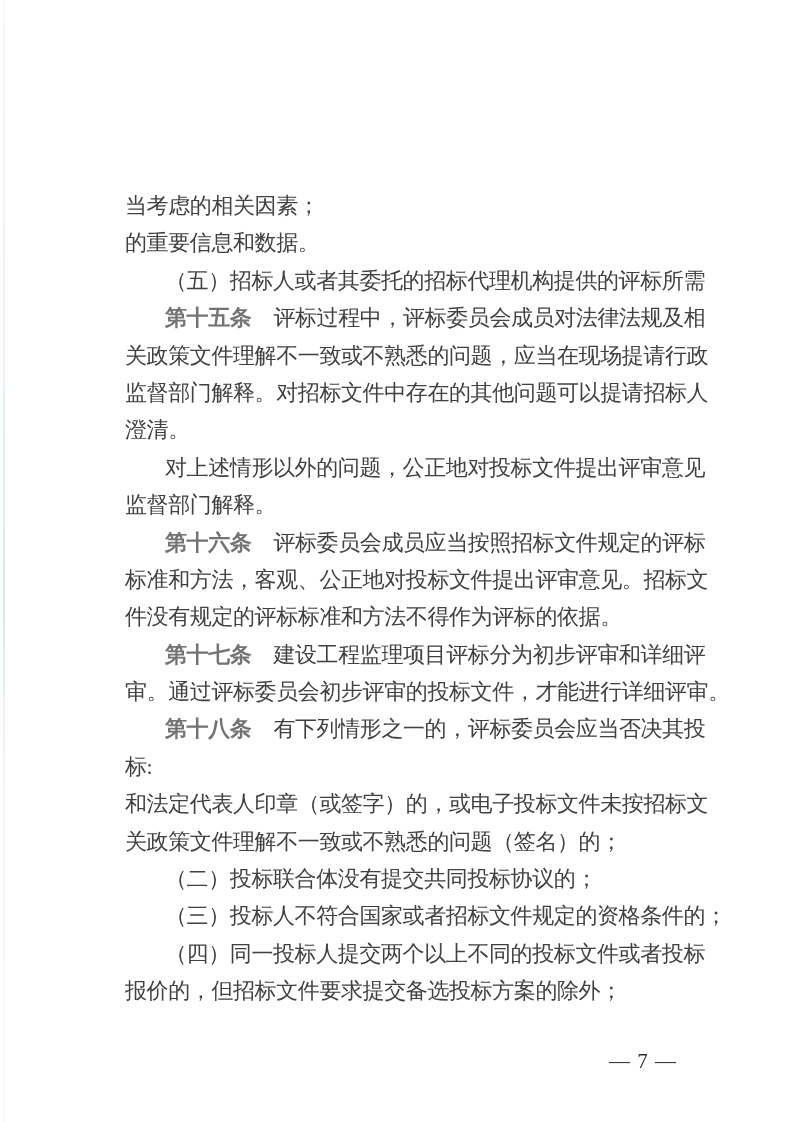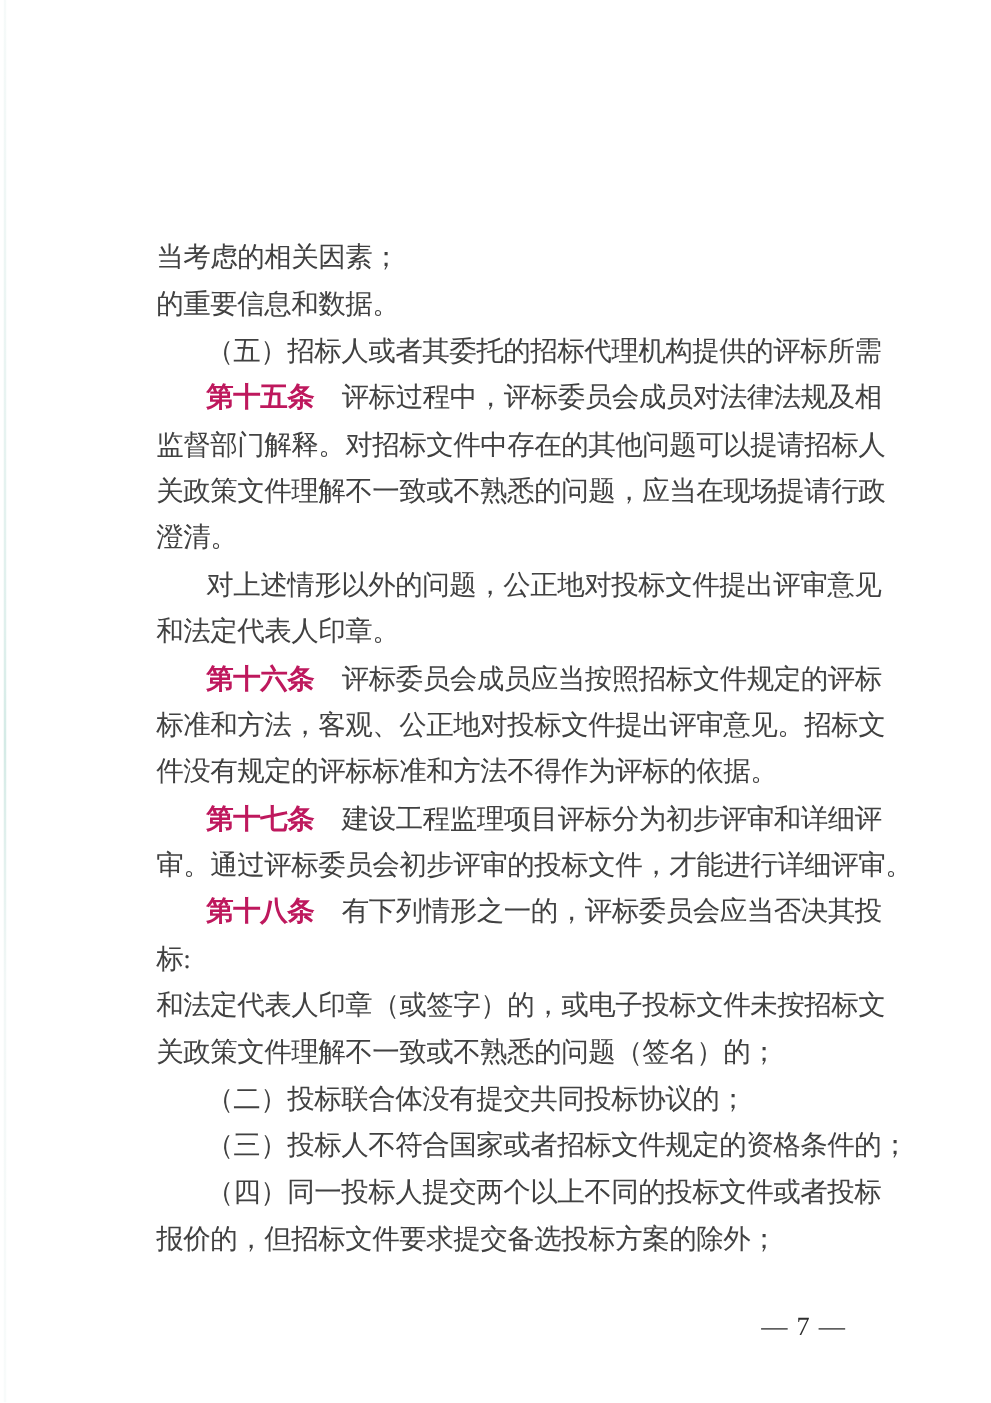--- a/index.html
+++ b/index.html
@@ -45,21 +45,21 @@
   }
   .line {
     white-space: nowrap;
     height: 37.4px;
   }
   .line.indent {
     text-indent: 40px;
   }
   .article-num {
     font-weight: bold;
-    color: #be185d;
+    color: #737373;
     margin-right: 22px;
   }
   .page-number {
     position: absolute;
     top: 1048px;
     right: 116px;
     font-size: 21px;
     line-height: 26px;
     letter-spacing: 1px;
     color: #2e2e2e;
@@ -69,25 +69,25 @@
 </head>
 <body>
 
 <div class="page">
   <div class="scan-edge"></div>
   <div class="text-block">
       <div class="line"><span>当考虑的相关因素；</span></div>
       <div class="line"><span>的重要信息和数据。</span></div>
       <div class="line indent"><span>（五）招标人或者其委托的招标代理机构提供的评标所需</span></div>
       <div class="line indent"><span class="article-num">第十五条</span><span>评标过程中，评标委员会成员对法律法规及相</span></div>
+      <div class="line"><span>关政策文件理解不一致或不熟悉的问题，应当在现场提请行政</span></div>
       <div class="line"><span>监督部门解释。对招标文件中存在的其他问题可以提请招标人</span></div>
-      <div class="line"><span>关政策文件理解不一致或不熟悉的问题，应当在现场提请行政</span></div>
       <div class="line"><span>澄清。</span></div>
       <div class="line indent"><span>对上述情形以外的问题，公正地对投标文件提出评审意见</span></div>
-      <div class="line"><span>和法定代表人印章。</span></div>
+      <div class="line"><span>监督部门解释。</span></div>
       <div class="line indent"><span class="article-num">第十六条</span><span>评标委员会成员应当按照招标文件规定的评标</span></div>
       <div class="line"><span>标准和方法，客观、公正地对投标文件提出评审意见。招标文</span></div>
       <div class="line"><span>件没有规定的评标标准和方法不得作为评标的依据。</span></div>
       <div class="line indent"><span class="article-num">第十七条</span><span>建设工程监理项目评标分为初步评审和详细评</span></div>
       <div class="line"><span>审。通过评标委员会初步评审的投标文件，才能进行详细评审。</span></div>
       <div class="line indent"><span class="article-num">第十八条</span><span>有下列情形之一的，评标委员会应当否决其投</span></div>
       <div class="line"><span>标:</span></div>
       <div class="line"><span>和法定代表人印章（或签字）的，或电子投标文件未按招标文</span></div>
       <div class="line"><span>关政策文件理解不一致或不熟悉的问题（签名）的；</span></div>
       <div class="line indent"><span>（二）投标联合体没有提交共同投标协议的；</span></div>

